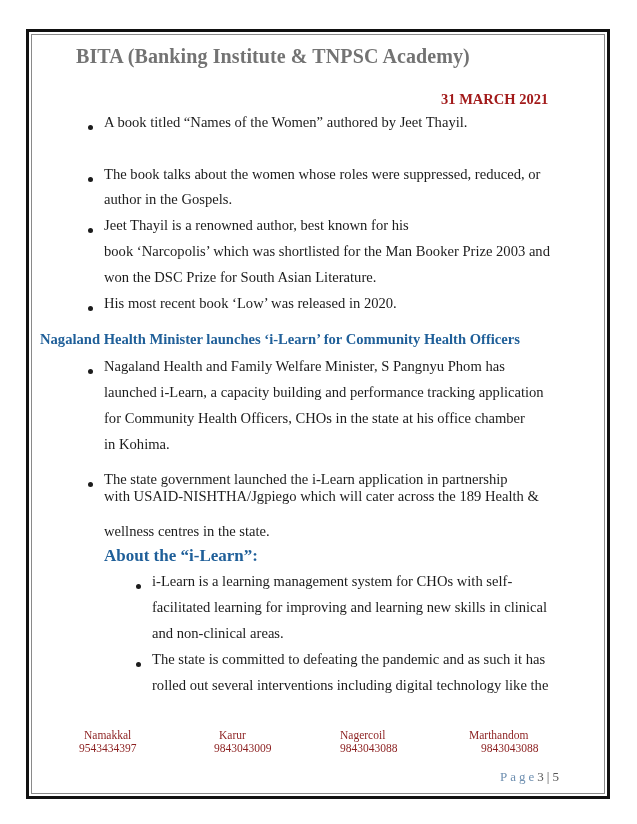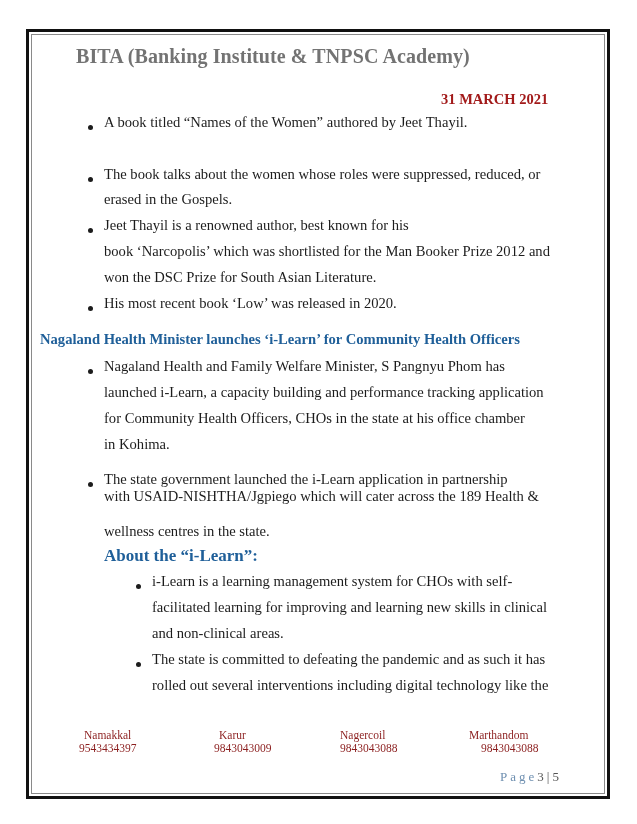--- a/index.html
+++ b/index.html
@@ -105,27 +105,27 @@
 
 <div>
   <div>
     <span class="bullet" style="left:88px; top:125px;"></span>
     <div class="abs body-text" style="left:104px; top:111px;">A book titled “Names of the Women” authored by Jeet Thayil.</div>
   </div>
 
   <div>
     <span class="bullet" style="left:88px; top:177px;"></span>
     <div class="abs body-text" style="left:104px; top:163px;">The book talks about the women whose roles were suppressed, reduced, or</div>
-    <div class="abs body-text" style="left:104px; top:188px;">erased in the Gospels.</div>
+    <div class="abs body-text" style="left:104px; top:188px;">author in the Gospels.</div>
   </div>
 
   <div>
     <span class="bullet" style="left:88px; top:228px;"></span>
     <div class="abs body-text" style="left:104px; top:214px;">Jeet Thayil is a renowned author, best known for his</div>
-    <div class="abs body-text" style="left:104px; top:240px;">book ‘Narcopolis’ which was shortlisted for the Man Booker Prize 2012 and</div>
+    <div class="abs body-text" style="left:104px; top:240px;">book ‘Narcopolis’ which was shortlisted for the Man Booker Prize 2003 and</div>
     <div class="abs body-text" style="left:104px; top:266px;">won the DSC Prize for South Asian Literature.</div>
   </div>
 
   <div>
     <span class="bullet" style="left:88px; top:306px;"></span>
     <div class="abs body-text" style="left:104px; top:292px;">His most recent book ‘Low’ was released in 2020.</div>
   </div>
 </div>
 
 <div class="abs section-heading">Nagaland Health Minister launches ‘i-Learn’ for Community Health Officers</div>

